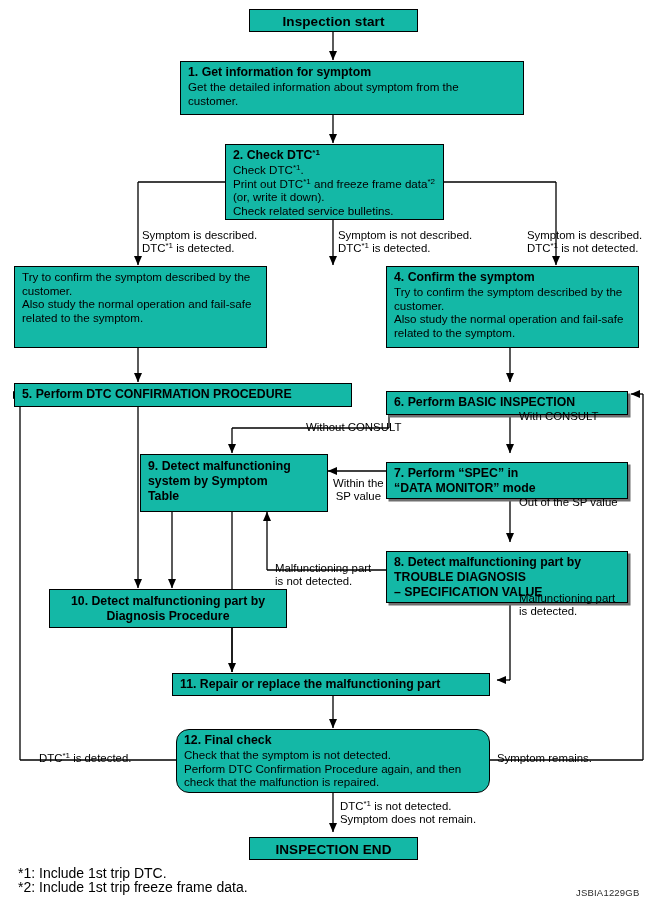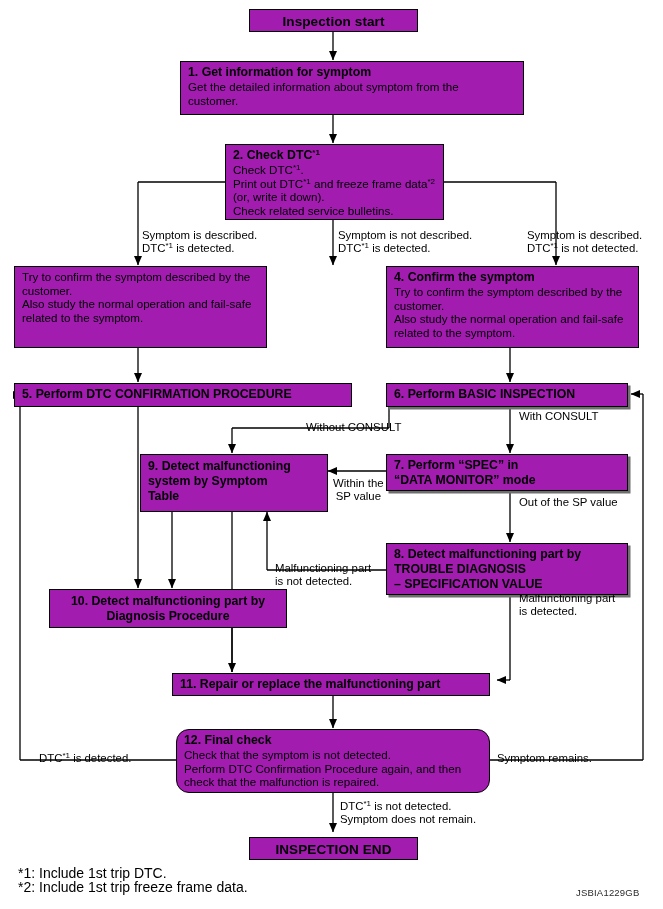--- a/index.html
+++ b/index.html
@@ -13,27 +13,28 @@
     color: #000000;
     overflow: hidden;
   }
 
   #canvas { position: absolute; left: 0; top: 0; width: 663px; height: 909px; }
 
   svg.wires { position: absolute; left: 0; top: 0; width: 663px; height: 909px; pointer-events: none; }
 
   .box {
     position: absolute;
-    background: #a21caf;
+    background: #14b8a6;
     border: 1px solid #000000;
     padding: 3px 7px 4px 7px;
   }
   .box.shadow {
     box-shadow: 2.5px 2.5px 0 0 #6f6f6f;
     border: 1.2px solid #000;
+    margin-top: 8px;
   }
   .box.terminal {
     text-align: center;
     font-weight: bold;
     font-size: 13.5px;
     letter-spacing: .1px;
     padding: 4px 6px 5px 6px;
   }
   .box .title {
     font-weight: bold;

